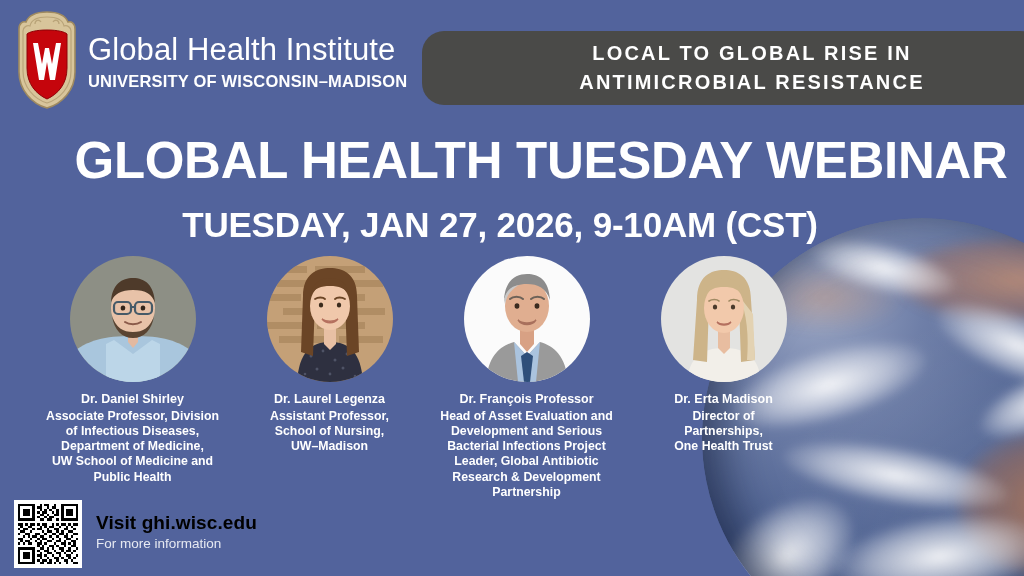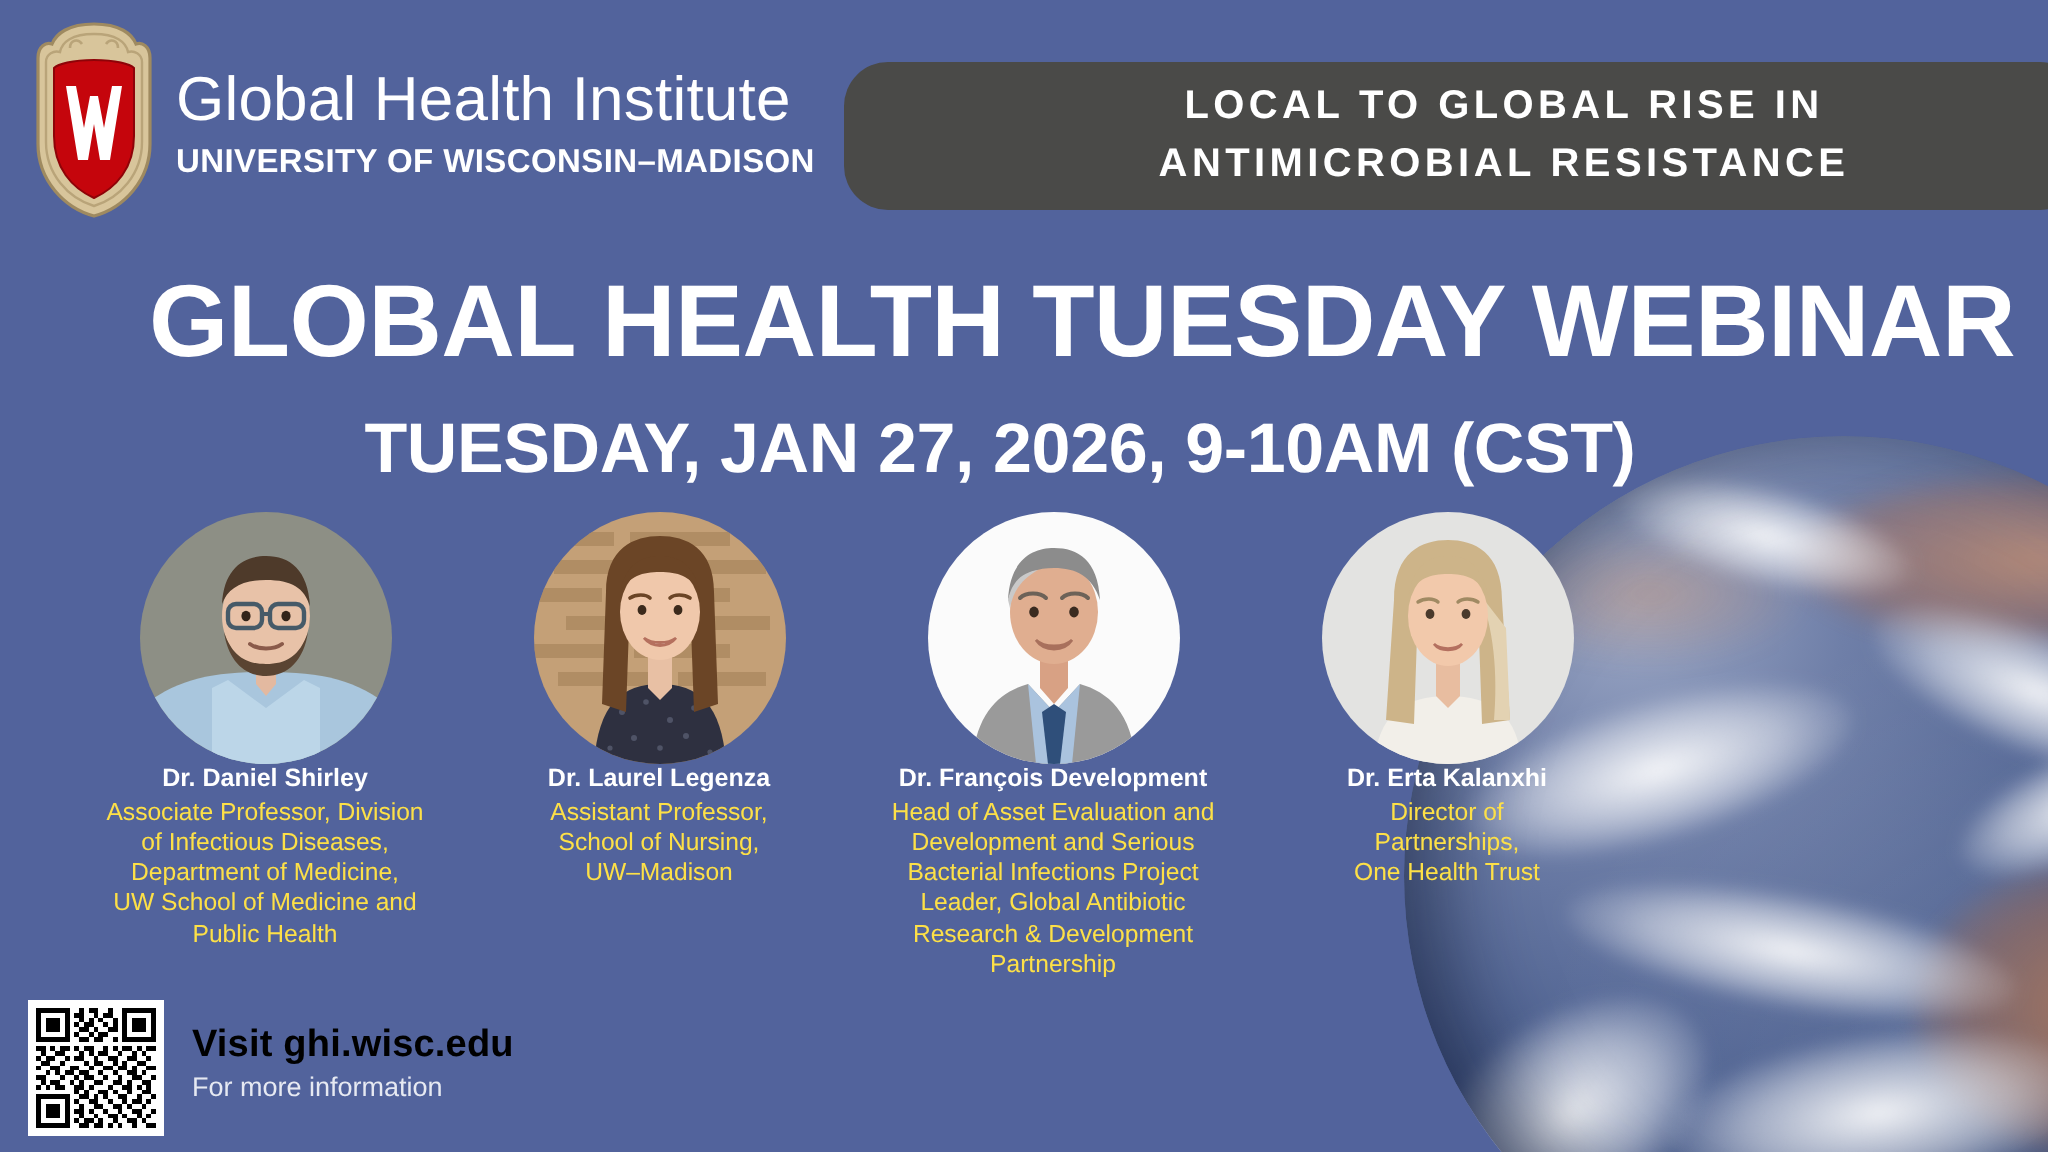--- a/index.html
+++ b/index.html
@@ -148,32 +148,32 @@
   .speaker { width: 197px; display: flex; flex-direction: column; align-items: center; }
   .photo {
     width: 126px; height: 126px;
     border-radius: 50%;
     overflow: hidden;
     position: relative;
   }
   .photo svg { display: block; width: 100%; height: 100%; }
 
   .sp-name {
-    margin-top: 0;
+    margin-top: 10px;
     color: #ffffff;
     font-size: 12.5px;
     font-weight: 700;
     line-height: 1.25;
     text-align: center;
   }
   .sp-role {
     margin-top: 1px;
-    color: #fde047;
+    color: #ffffff;
     font-size: 12.3px;
-    font-weight: 400;
+    font-weight: 700;
     line-height: 1.24;
     text-align: center;
     white-space: pre-line;
   }
 
   
   .footer {
     position: absolute;
     left: 14px; bottom: 8px;
     display: flex;
@@ -335,21 +335,21 @@
           <path d="M56 70 L70 70 L70 88 L63 96 L56 88 Z" fill="#d8a184"></path>
           <ellipse cx="63" cy="50" rx="22" ry="26" fill="#e0ae90"></ellipse>
           <path d="M40 44 C41 24 52 18 63 18 C75 18 85 24 86 44 C82 32 74 28 63 28 C52 28 44 32 40 44 Z" fill="#8c8c8c"></path>
           <path d="M40 44 C42 34 48 30 55 29 C48 33 43 38 41 48 Z" fill="#c9c9c9"></path>
           <ellipse cx="53" cy="50" rx="2.4" ry="2.7" fill="#3a2b20"></ellipse>
           <ellipse cx="73" cy="50" rx="2.4" ry="2.7" fill="#3a2b20"></ellipse>
           <path d="M46 43 C49 40 56 40 59 43 M67 43 C70 40 77 40 80 43" stroke="#6d6258" stroke-width="2" fill="none" stroke-linecap="round"></path>
           <path d="M54 64 C58 70 68 70 72 64 C68 68 58 68 54 64 Z" fill="#ffffff" stroke="#a8705c" stroke-width="1.4"></path>
         </svg>
       </div>
-      <div class="sp-name">Dr. François Development</div>
+      <div class="sp-name">Dr. François Professor</div>
       <div class="sp-role">Head of Asset Evaluation and
 Development and Serious
 Bacterial Infections Project
 Leader, Global Antibiotic
 Research &amp; Development
 Partnership</div>
     </div>
 
     <div class="speaker">
       <div class="photo">
@@ -360,21 +360,21 @@
           <path d="M36 44 C36 20 50 14 63 14 C76 14 90 20 90 44 L94 104 L80 106 L78 48 L48 48 L46 106 L32 104 Z" fill="#cdb489"></path>
           <path d="M78 40 C86 56 88 82 86 104 L94 104 L92 58 Z" fill="#e3d2b2"></path>
           <ellipse cx="63" cy="52" rx="20" ry="25" fill="#f2c9ab"></ellipse>
           <path d="M43 42 C46 26 54 22 63 22 C72 22 80 26 83 42 C78 33 72 31 63 31 C54 31 48 33 43 42 Z" fill="#cdb489"></path>
           <ellipse cx="54" cy="51" rx="2.2" ry="2.5" fill="#4a3a2c"></ellipse>
           <ellipse cx="72" cy="51" rx="2.2" ry="2.5" fill="#4a3a2c"></ellipse>
           <path d="M48 45 C51 43 56 43 58 45 M68 45 C70 43 75 43 78 45" stroke="#a08a63" stroke-width="1.7" fill="none" stroke-linecap="round"></path>
           <path d="M56 66 C59 70 67 70 70 66 C67 69 59 69 56 66 Z" fill="#c98b7a" stroke="#b4705f" stroke-width="1.3"></path>
         </svg>
       </div>
-      <div class="sp-name">Dr. Erta Kalanxhi</div>
+      <div class="sp-name">Dr. Erta Madison</div>
       <div class="sp-role">Director of
 Partnerships,
 One Health Trust</div>
     </div>
 
   </div>
 
   <div class="footer">
     <div class="qr">
       <svg viewBox="0 0 25 25" xmlns="http://www.w3.org/2000/svg" shape-rendering="crispEdges">

